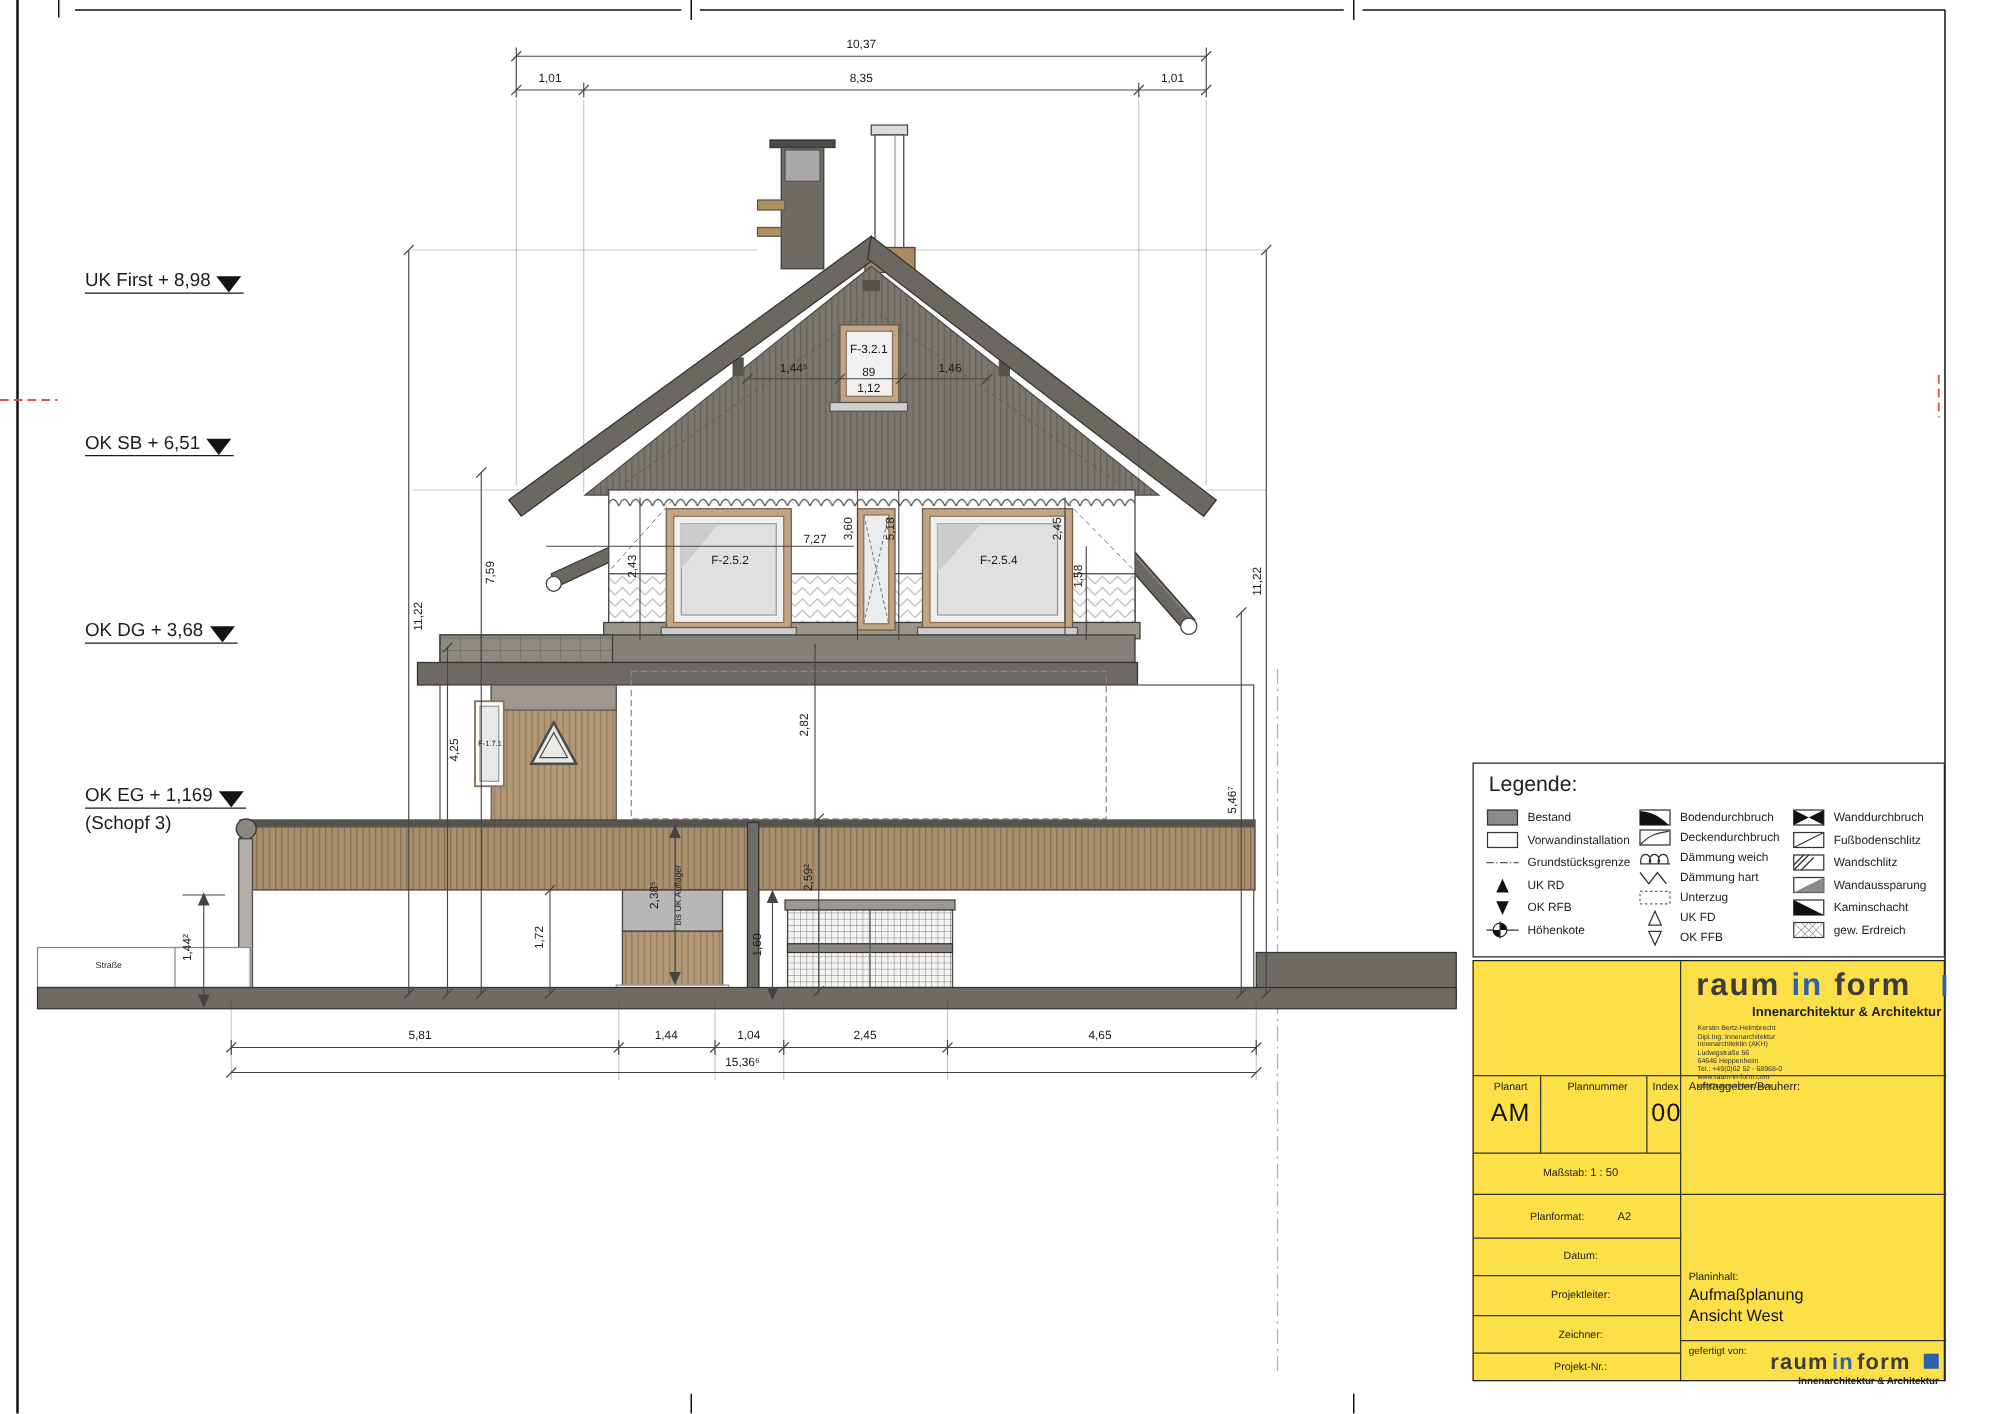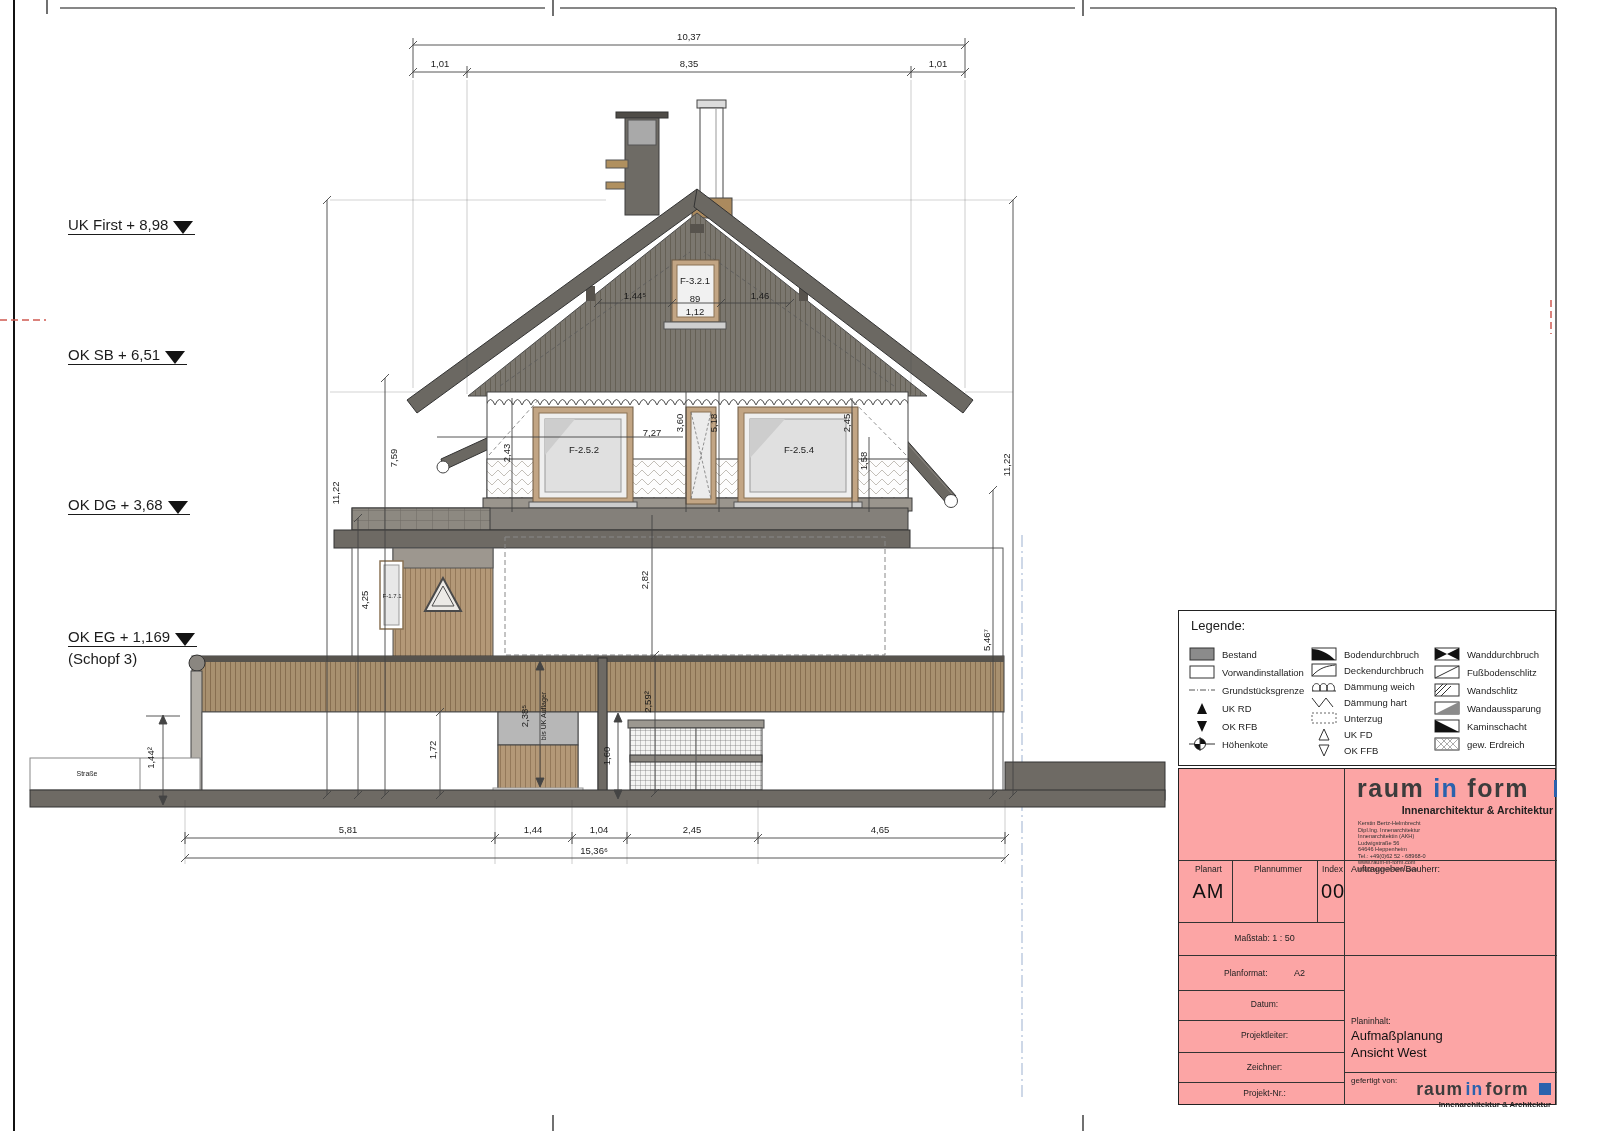--- a/index.html
+++ b/index.html
@@ -12,27 +12,27 @@
   .lbl.small{font-size:7px;}
   .lbl.tiny{font-size:6px;}
   .level{position:absolute;display:flex;align-items:flex-end;gap:5px;
          border-bottom:1.6px solid #1b1b1b;padding:0 2px 1px 0;font-size:15px;}
   .level .tri{width:0;height:0;border-left:10px solid transparent;
          border-right:10px solid transparent;border-top:13px solid #131313;margin-bottom:-1px;}
   .level.noline{border-bottom:1px dashed #555;}
   
   .legend{position:absolute;left:1178px;top:610px;width:378px;height:156px;
           border:1.3px solid #222;background:#fff;box-sizing:border-box;}
-  .legend-title{position:absolute;left:12px;top:7px;font-size:13px;}
+  .legend-title{position:absolute;left:12px;top:7px;font-size:17px;}
   .lg-col{position:absolute;display:flex;flex-direction:column;}
   .lg-row{display:flex;align-items:center;gap:7px;font-size:9.5px;white-space:nowrap;}
   .lg-row svg{flex:none;}
   
   .tb{position:absolute;left:1178px;top:768px;width:378px;height:337px;
-      border:1.3px solid #222;background:#fca5a5;box-sizing:border-box;font-size:9px;}
+      border:1.3px solid #222;background:#fde047;box-sizing:border-box;font-size:9px;}
   .cell{position:absolute;box-sizing:border-box;}
   .br{border-right:1px solid #333;text-align:center;}
   .bb{border-bottom:1px solid #333;}
   .cell .flabel{font-size:8.5px;color:#222;padding:3px 0 0 6px;}
   .bigval{font-size:20px;color:#111;padding:6px 0 0 6px;letter-spacing:1px;}
   .logo-row{display:flex;align-items:center;gap:9px;padding:5px 0 0 12px;}
   .logo-big{font-size:25px;font-weight:bold;letter-spacing:1.5px;color:#3c3c3c;}
   .logo-blue{color:#2b62ad;}
   .bluebox{display:inline-block;width:17px;height:17px;background:#2b62ad;margin-left:16px;}
   .tagline{width:208px;text-align:right;font-size:10.5px;font-weight:bold;color:#222;margin-top:1px;}
@@ -377,21 +377,21 @@
 <div class="lbl v" style="left:644px;top:580px">2,82</div>
 <div class="lbl tiny" style="left:392px;top:596px">F-1.7.1</div>
 <div class="lbl v" style="left:524px;top:716px">2,38⁵</div>
 <div class="lbl v small" style="left:543px;top:716px">bis UK Auflager</div>
 <div class="lbl v" style="left:647px;top:702px">2,59²</div>
 <div class="lbl v" style="left:606px;top:756px">1,60</div>
 <div class="lbl v" style="left:432px;top:750px">1,72</div>
 <div class="lbl v" style="left:150px;top:758px">1,44²</div>
 <div class="lbl small" style="left:87px;top:773px">Straße</div>
 
-<div class="lbl" style="left:348px;top:829px">5,81</div>
+<div class="lbl" style="left:336px;top:829px">5,81</div>
 <div class="lbl" style="left:533px;top:829px">1,44</div>
 <div class="lbl" style="left:599px;top:829px">1,04</div>
 <div class="lbl" style="left:692px;top:829px">2,45</div>
 <div class="lbl" style="left:880px;top:829px">4,65</div>
 <div class="lbl" style="left:594px;top:850px">15,36⁶</div>
 
 <div class="legend">
   <div class="legend-title">Legende:</div>
   <div class="lg-col" style="left:10px;top:36px;gap:4px">
     <div class="lg-row">

